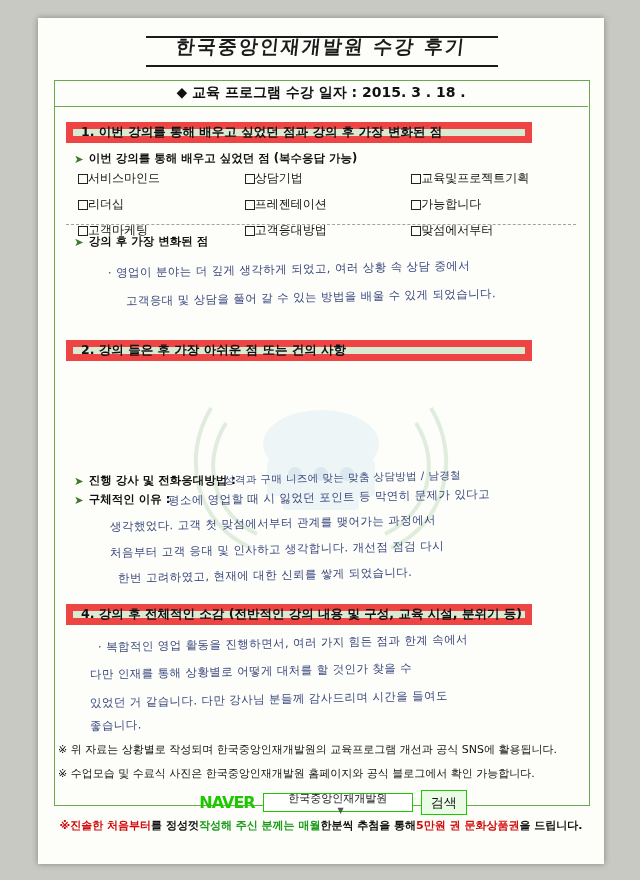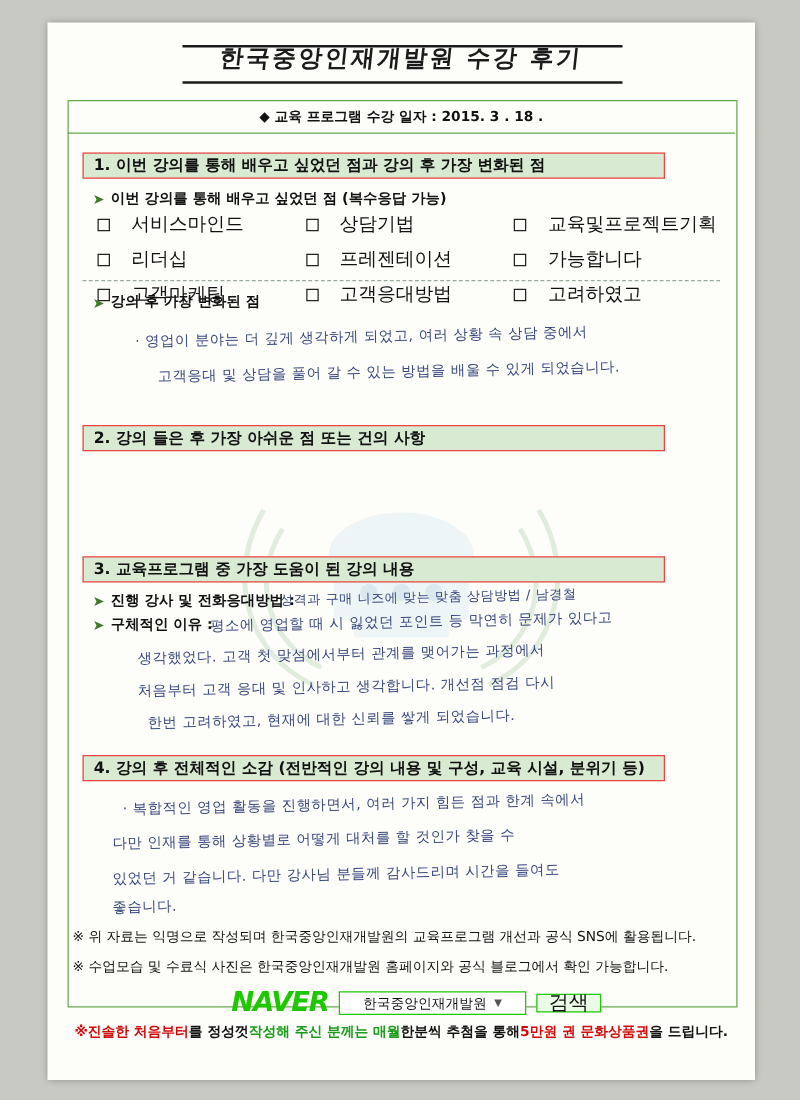--- a/index.html
+++ b/index.html
@@ -34,42 +34,42 @@
     position:absolute;left:108px;width:352px;height:2px;background:#1b1b1b;
   }
   .frame{
     position:absolute;left:16px;top:62px;width:534px;height:724px;
     border:1.5px solid #6aa84f;
   }
   .datebar{
     position:absolute;left:16px;top:62px;width:534px;height:26px;
     border-bottom:1.5px solid #6aa84f;
     display:flex;align-items:center;justify-content:center;
-    font-size:11px;font-weight:bold;color:#111;
+    font-size:14px;font-weight:bold;color:#111;
   }
   .sec-head{
     position:absolute;left:28px;width:466px;height:21px;
-    background:#d9ead3;border:1px solid #ef4444;
+    background:#d9ead3;border:7px solid #ef4444;
     display:flex;align-items:center;
     font-size:12.5px;font-weight:bold;color:#111;
     padding-left:8px;box-sizing:border-box;
   }
   .sub-head{
     position:absolute;left:36px;
     font-size:11.5px;font-weight:bold;color:#111;
     display:flex;align-items:center;gap:5px;
   }
   .arrow{color:#3f7a2a;font-weight:bold;}
   .opt-grid{
     position:absolute;left:40px;width:500px;
     display:grid;grid-template-columns:1fr 1fr 1fr;
     row-gap:9px;
   }
   .opt{
-    font-size:15px;color:#111;display:flex;align-items:center;gap:17px;
+    font-size:12px;color:#111;display:flex;align-items:center;gap:0;
   }
   .chk{
     display:inline-block;width:8px;height:8px;border:1.2px solid #222;
     position:relative;top:0px;flex:0 0 auto;
   }
   .hand{
     position:absolute;
     color:#1c2d6b;
     font-family:"DejaVu Sans","Liberation Sans",sans-serif;
     font-size:11.5px;
@@ -84,36 +84,36 @@
   }
   .note{
     position:absolute;left:20px;
     font-size:11px;color:#111;
   }
   .naverwrap{
     position:absolute;left:0;right:0;top:772px;
     display:flex;align-items:center;justify-content:center;gap:8px;
   }
   .naver-logo{
-    font-size:22px;font-weight:bold;font-style:italic;
+    font-size:16px;font-weight:bold;
     color:#1ec800;letter-spacing:-1px;
     font-family:"DejaVu Sans","Liberation Sans",sans-serif;
     margin-left:24px;
   }
   .searchbox{
     border:1.6px solid #1ec800;background:#fff;
     height:19px;min-width:150px;
     display:flex;align-items:center;justify-content:center;
-    font-size:11px;color:#111;padding:0 8px;box-sizing:border-box;
+    font-size:11px;color:#111;padding:0 8px;box-sizing:border-box;flex-direction:column;
   }
   .searchbox .cv{margin-left:6px;color:#555;font-size:8px;}
   .searchbtn{
     border:1.6px solid #1ec800;background:#eafbe6;
-    height:15px;display:flex;align-items:center;justify-content:center;
-    font-size:16px;color:#111;padding:0 9px;box-sizing:border-box;
+    height:25px;display:flex;align-items:center;justify-content:center;
+    font-size:13px;color:#111;padding:0 9px;box-sizing:border-box;
   }
   .footer{
     position:absolute;left:0;right:0;top:800px;
     text-align:center;font-size:11px;font-weight:bold;
   }
   .f-red{color:#d10a0a;}
   .f-green{color:#1a9b1a;}
   .f-blk{color:#111;}
 </style>
 </head>
@@ -182,37 +182,36 @@
     <div class="opt">
         <span class="chk"></span>
         <span>고객마케팅</span>
       </div>
     <div class="opt">
         <span class="chk"></span>
         <span>고객응대방법</span>
       </div>
     <div class="opt">
         <span class="chk"></span>
-        <span>고려하였고</span>
+        <span>맞섬에서부터</span>
       </div>
   </div>
 
   <div class="dashed" style="top:206px;"></div>
 
   <div class="sub-head" style="top:216px;">
     <span class="arrow">➤</span>
     <span>강의 후 가장 변화된 점</span>
   </div>
 
   <div class="hand" style="left:70px;top:244px;">· 영업이 분야는 더 깊게 생각하게 되었고, 여러 상황 속 상담 중에서</div>
   <div class="hand" style="left:88px;top:272px;">고객응대 및 상담을 풀어 갈 수 있는 방법을 배울 수 있게 되었습니다.</div>
 
   <div class="sec-head" style="top:322px;">2. 강의 들은 후 가장 아쉬운 점 또는 건의 사항</div>
 
-  <div class="sec-head" style="top:427px;">3. 교육프로그램 중 가장 도움이 된 강의 내용</div>
 
   <div class="sub-head" style="top:455px;">
     <span class="arrow">➤</span>
     <span>진행 강사 및 전화응대방법 :</span>
   </div>
   <div class="hand small" style="left:186px;top:453px;">성격과 구매 니즈에 맞는 맞춤 상담방법 / 남경철</div>
 
   <div class="sub-head" style="top:474px;">
     <span class="arrow">➤</span>
     <span>구체적인 이유 :</span>
@@ -223,21 +222,21 @@
   <div class="hand" style="left:72px;top:524px;">처음부터 고객 응대 및 인사하고 생각합니다. 개선점 점검 다시</div>
   <div class="hand" style="left:80px;top:550px;">한번 고려하였고, 현재에 대한 신뢰를 쌓게 되었습니다.</div>
 
   <div class="sec-head" style="top:586px;">4. 강의 후 전체적인 소감 (전반적인 강의 내용 및 구성, 교육 시설, 분위기 등)</div>
 
   <div class="hand" style="left:60px;top:618px;">· 복합적인 영업 활동을 진행하면서, 여러 가지 힘든 점과 한계 속에서</div>
   <div class="hand" style="left:52px;top:646px;">다만 인재를 통해 상황별로 어떻게 대처를 할 것인가 찾을 수</div>
   <div class="hand" style="left:52px;top:674px;">있었던 거 같습니다. 다만 강사님 분들께 감사드리며 시간을 들여도</div>
   <div class="hand" style="left:52px;top:700px;">좋습니다.</div>
 
-  <div class="note" style="top:724px;">※ 위 자료는 익명으로 작성되며 한국중앙인재개발원의 교육프로그램 개선과 공식 SNS에 활용됩니다.</div>
+  <div class="note" style="top:724px;">※ 위 자료는 상황별로 작성되며 한국중앙인재개발원의 교육프로그램 개선과 공식 SNS에 활용됩니다.</div>
   <div class="note" style="top:748px;">※ 수업모습 및 수료식 사진은 한국중앙인재개발원 홈페이지와 공식 블로그에서 확인 가능합니다.</div>
 
   <div class="naverwrap">
     <span class="naver-logo">NAVER</span>
     <span class="searchbox">
       <span>한국중앙인재개발원</span>
       <span class="cv">▼</span>
     </span>
     <span class="searchbtn">검색</span>
   </div>

